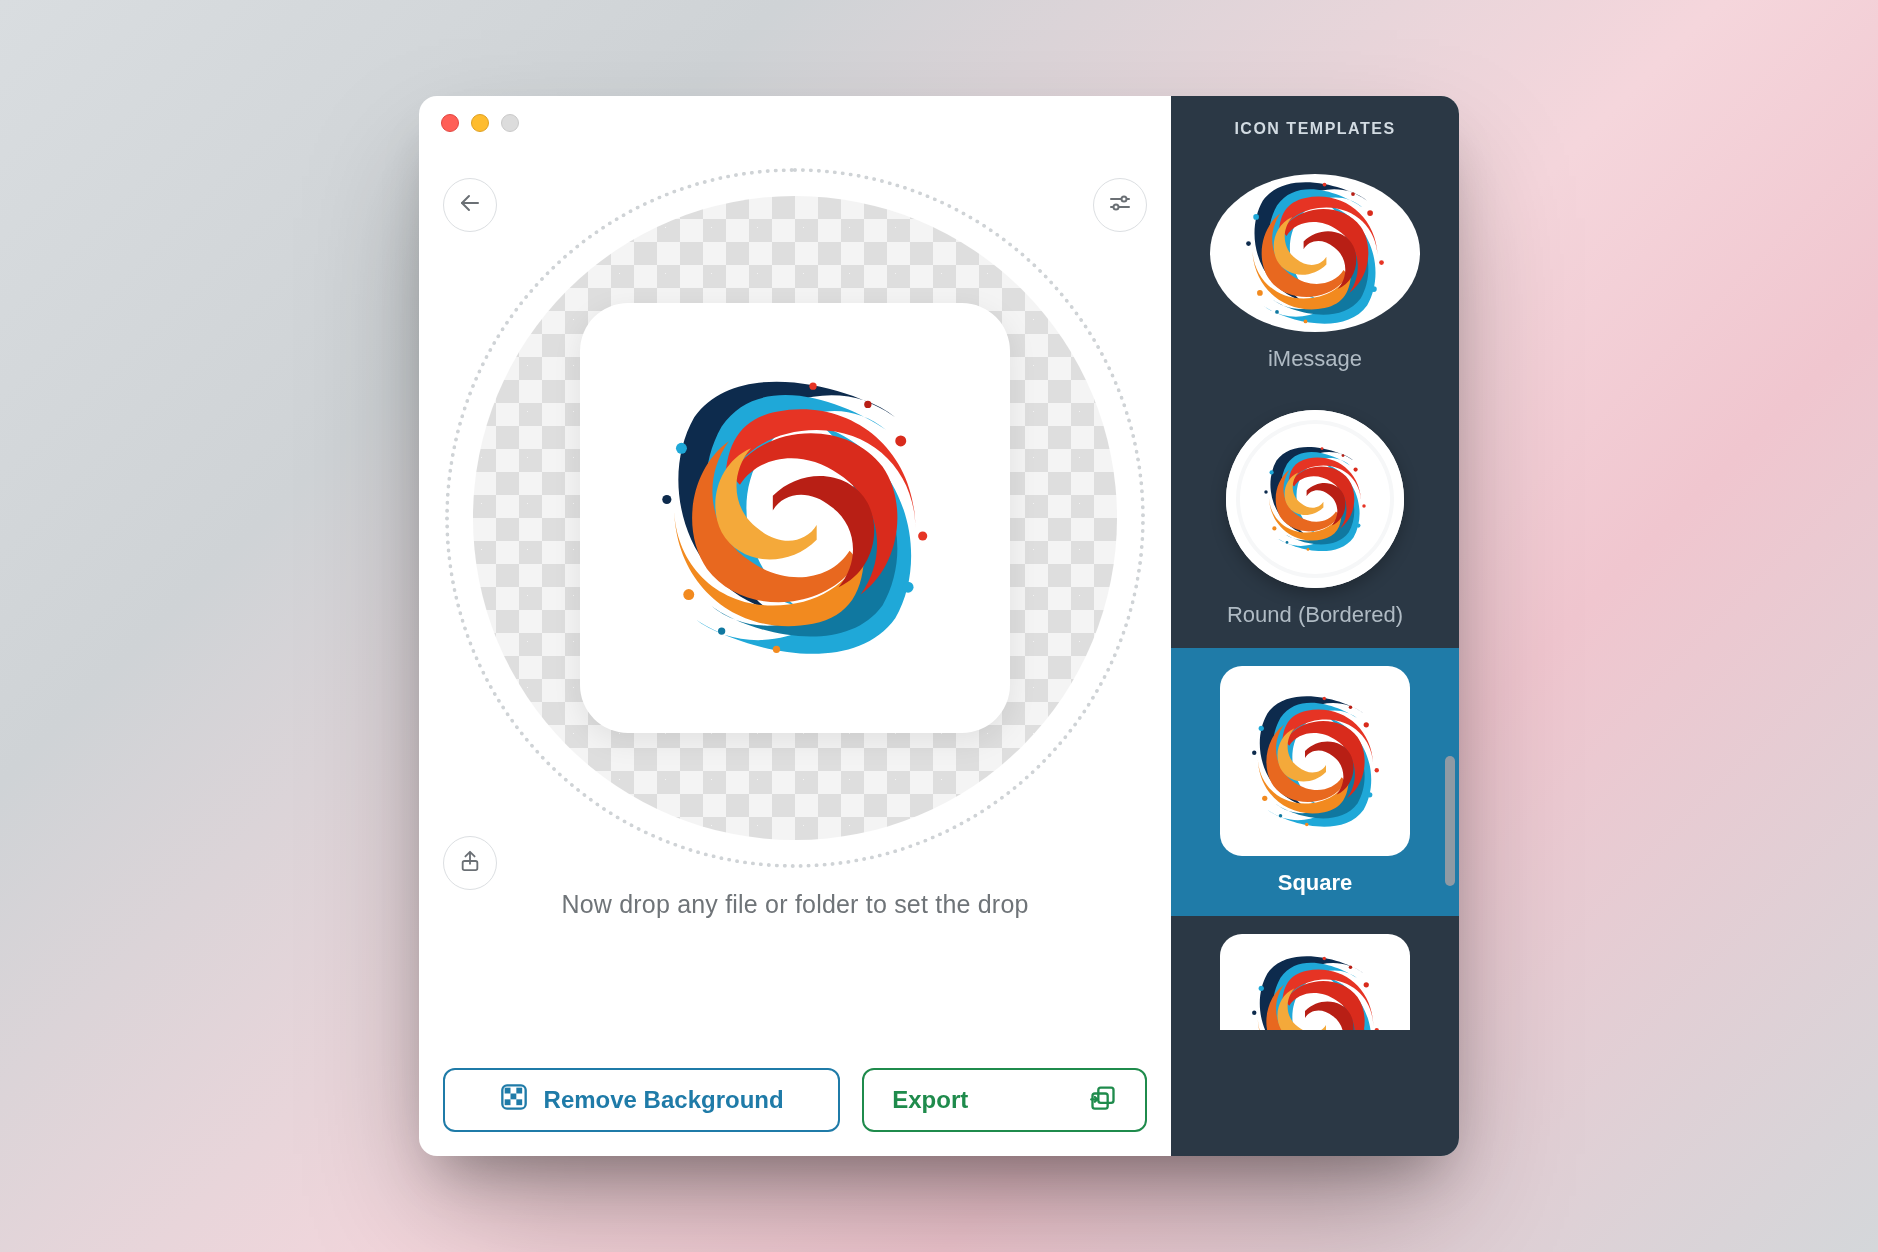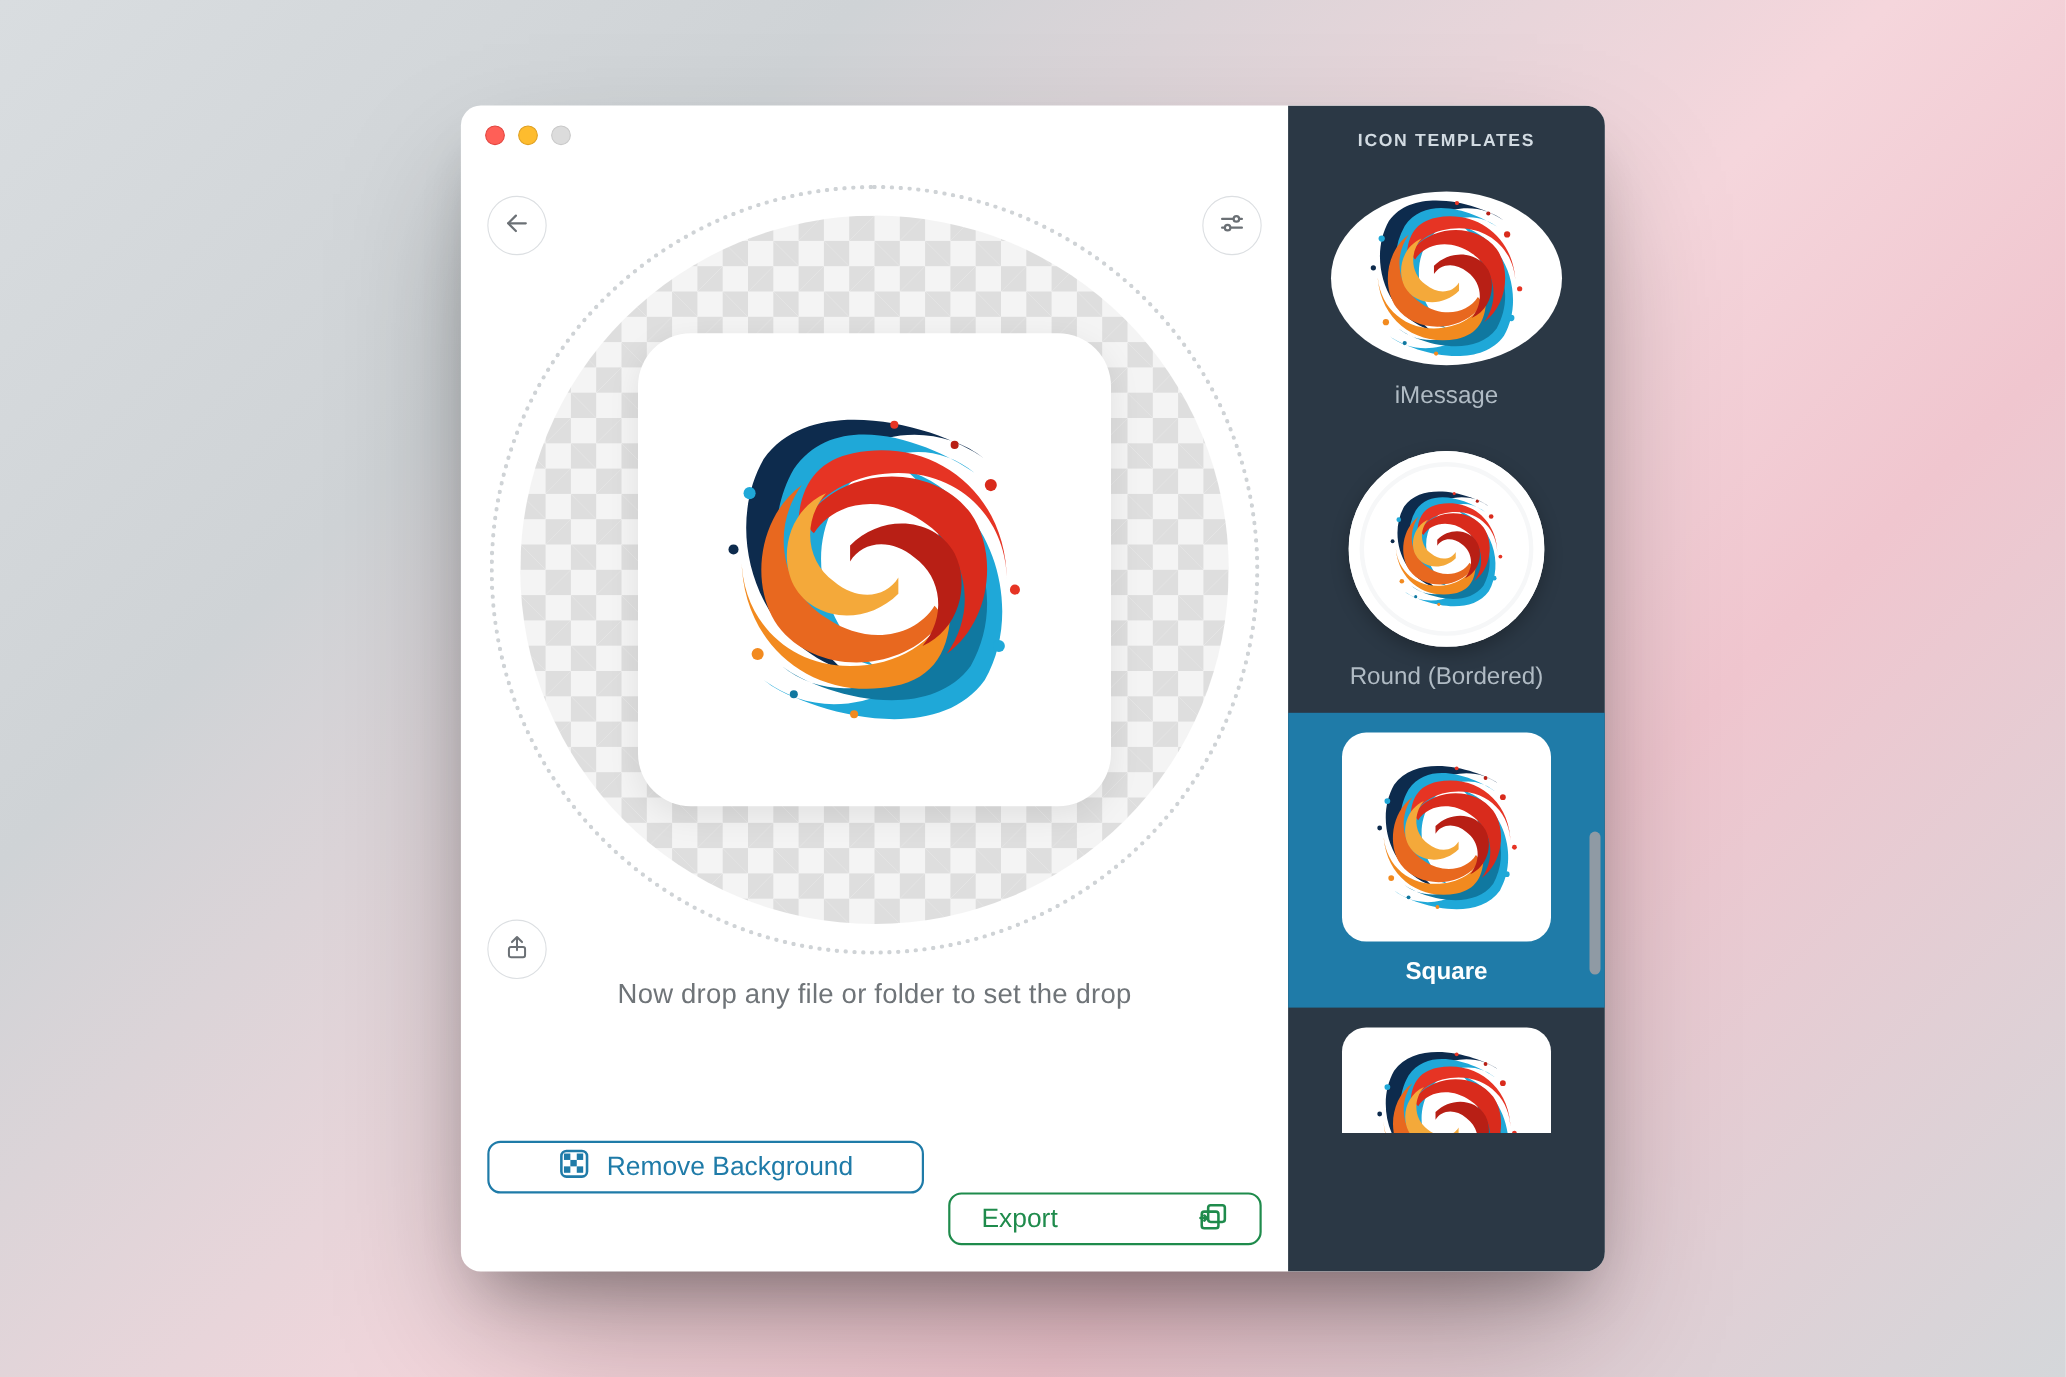--- a/index.html
+++ b/index.html
@@ -84,33 +84,33 @@
     font-size: 25px;
     letter-spacing: 0.2px;
     margin-top: 22px;
   }
   .action-row {
     margin-top: auto;
     display: flex;
     gap: 22px;
   }
   .pill-btn {
-    height: 48px;
+    height: 64px;
     border-radius: 12px;
     border: 2px solid;
     background: #ffffff;
     display: flex; align-items: center; justify-content: center;
     gap: 16px;
     font-size: 24px;
-    font-weight: 400;
+    font-weight: 700;
     cursor: pointer;
     padding: 0 28px;
   }
   .pill-btn.blue { border-color:#1f7ba8; color:#1f7ba8; flex: 1.5; }
-  .pill-btn.green { border-color:#1f8b4c; color:#1f8b4c; flex: 1; margin-top: 47px; }
+  .pill-btn.green { border-color:#1f8b4c; color:#1f8b4c; flex: 1; }
   .pill-btn.blue .pill-icon { color:#1f7ba8; }
   .pill-btn.green .pill-icon { color:#1f8b4c; margin-left: auto; }
 
   .sidebar {
     width: 288px;
     background: #2b3845;
     display: flex; flex-direction: column;
     position: relative;
     overflow: hidden;
   }

